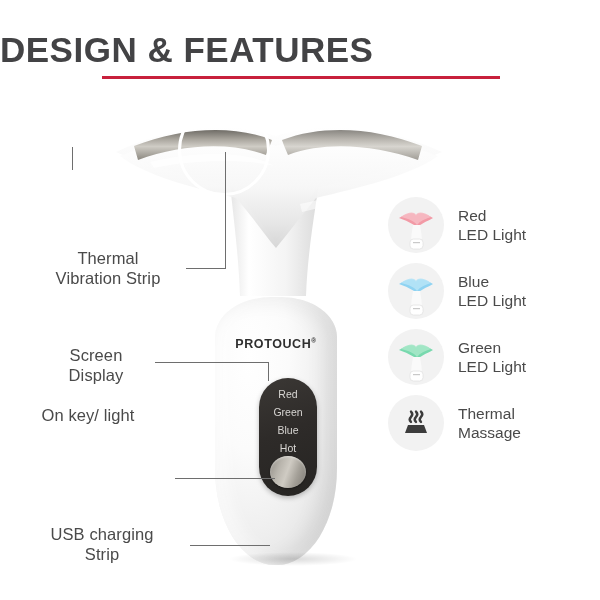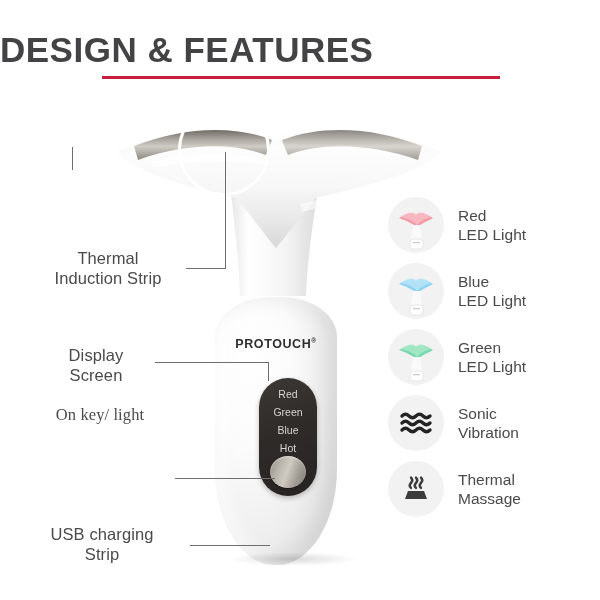--- a/index.html
+++ b/index.html
@@ -258,33 +258,33 @@
         <div class="panel-item">Hot</div>
       </div>
       <div class="power-btn"></div>
     </div>
   </div>
 
   <div class="leader v" style="left:72px; top:147px; height:23px;"></div>
 
   <div class="callout center-align" style="left:28px; top:248px; width:160px;">
     <div>Thermal</div>
-    <div>Induction Strip</div>
+    <div>Vibration Strip</div>
   </div>
   <div class="leader h" style="left:186px; top:268px; width:40px;"></div>
   <div class="leader v" style="left:225px; top:152px; height:117px;"></div>
 
   <div class="callout center-align" style="left:40px; top:345px; width:112px;">
+    <div>Screen</div>
     <div>Display</div>
-    <div>Screen</div>
   </div>
   <div class="leader h" style="left:155px; top:362px; width:114px;"></div>
   <div class="leader v" style="left:268px; top:362px; height:19px;"></div>
 
-  <div class="callout center-align" style="left:26px; top:405px; width:148px;font-family:Liberation Serif, serif;">
+  <div class="callout center-align" style="left:14px; top:405px; width:148px;">
     <div>On key/ light</div>
   </div>
   <div class="leader h" style="left:175px; top:478px; width:100px;"></div>
 
   <div class="callout center-align" style="left:18px; top:524px; width:168px;">
     <div>USB charging</div>
     <div>Strip</div>
   </div>
   <div class="leader h" style="left:190px; top:545px; width:80px;"></div>
 
@@ -337,35 +337,20 @@
           <rect x="22" y="42" width="13" height="10" rx="3.5" fill="#ffffff" stroke="#e2e2e2" stroke-width="0.8"></rect>
           <rect x="25" y="45" width="7" height="1.2" fill="#c9c9c9"></rect>
         </svg>
       </div>
       <div class="feature-text">
         <div>Green</div>
         <div>LED Light</div>
       </div>
     </div>
 
-    <div class="feature-row">
-      <div class="feature-badge">
-        <svg width="56" height="56" viewBox="0 0 56 56">
-          <g stroke="#242424" stroke-width="3.4" fill="none" stroke-linecap="round">
-            <path d="M14 21 q 3.5 -3.4 7 0 t 7 0 t 7 0 t 7 0"></path>
-            <path d="M14 28 q 3.5 -3.4 7 0 t 7 0 t 7 0 t 7 0"></path>
-            <path d="M14 35 q 3.5 -3.4 7 0 t 7 0 t 7 0 t 7 0"></path>
-          </g>
-        </svg>
-      </div>
-      <div class="feature-text">
-        <div>Sonic</div>
-        <div>Vibration</div>
-      </div>
-    </div>
 
     <div class="feature-row">
       <div class="feature-badge">
         <svg width="56" height="56" viewBox="0 0 56 56">
           <path d="M17 38 L 20 30 L 36 30 L 39 38 Z" fill="#3c3c3c"></path>
           <g stroke="#3c3c3c" stroke-width="2.4" fill="none" stroke-linecap="round">
             <path d="M23 27 q -2.6 -2.6 0 -5.2 q 2.6 -2.6 0 -5.2"></path>
             <path d="M28 27 q -2.6 -2.6 0 -5.2 q 2.6 -2.6 0 -5.2"></path>
             <path d="M33 27 q -2.6 -2.6 0 -5.2 q 2.6 -2.6 0 -5.2"></path>
           </g>

